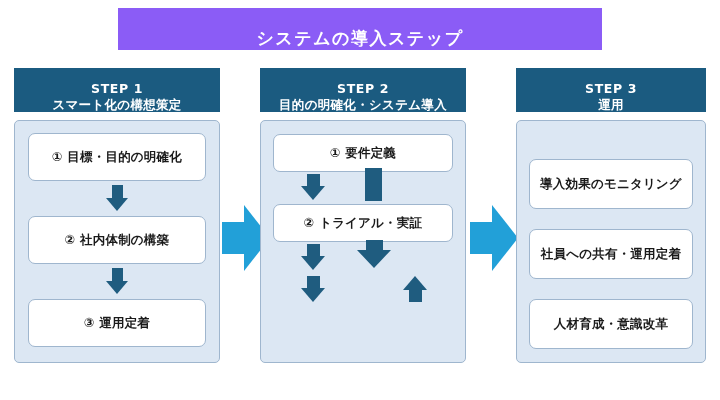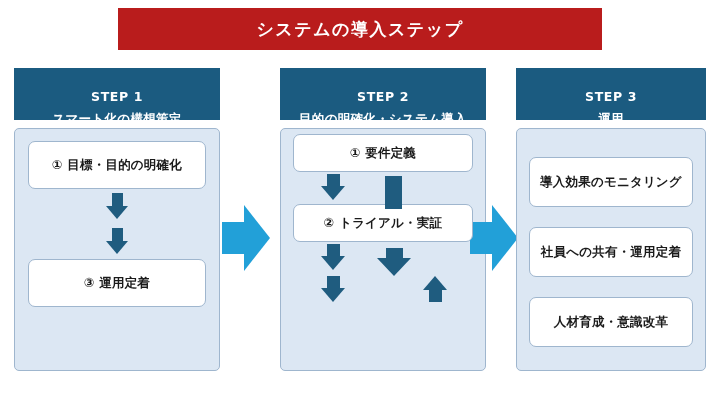--- a/index.html
+++ b/index.html
@@ -15,75 +15,75 @@
     position: relative;
   }
 
   
   .title-banner {
     position: absolute;
     left: 118px;
     top: 8px;
     width: 484px;
     height: 42px;
-    background: #b91c1c;
+    background: #8b5cf6;
     display: flex;
-    align-items: center;
+    align-items: flex-end;
     justify-content: center;
   }
   .title-banner .title-text {
     color: #ffffff;
     font-size: 17px;
     font-weight: bold;
     letter-spacing: 1.5px;
   }
 
   
   .column {
     position: absolute;
     top: 68px;
     width: 206px;
   }
   .col-1 { left: 14px; }
-  .col-2 { left: 280px; }
+  .col-2 { left: 260px; }
   .col-3 { left: 516px; width: 190px; }
 
   .step-header {
     background: #1B5B80;
     color: #ffffff;
     text-align: center;
-    padding: 21px 4px 10px 4px;
+    padding: 13px 4px 10px 4px;
     box-sizing: border-box;
-    height: 52px;
+    height: 44px;
   }
   .step-header .step-no {
     font-size: 12.5px;
     font-weight: bold;
     letter-spacing: 0.6px;
     line-height: 15px;
   }
   .step-header .step-name {
     font-size: 12.5px;
     font-weight: bold;
     letter-spacing: 0.3px;
     line-height: 16px;
-    margin-top: 7px;
+    margin-top: 1px;
   }
 
   .step-panel {
     margin-top: 8px;
     background: #DCE7F3;
     border: 1px solid #9FB6CE;
     border-radius: 5px;
     box-sizing: border-box;
     position: relative;
   }
   .panel-1 { height: 243px; padding: 12px 13px; }
-  .panel-2 { height: 243px; padding: 5px 12px; }
-  .panel-3 { height: 243px; padding: 28px 12px; font-family: Liberation Serif, serif; }
+  .panel-2 { height: 243px; padding: 13px 12px; }
+  .panel-3 { height: 243px; padding: 38px 12px; font-family: Liberation Serif, serif; }
 
   .item-box {
     background: #ffffff;
     border: 1px solid #9FB6CE;
     border-radius: 7px;
     box-sizing: border-box;
     display: flex;
     align-items: center;
     justify-content: center;
     color: #1A1A1A;
@@ -238,20 +238,21 @@
     <div class="step-name">スマート化の構想策定</div>
   </div>
   <div class="step-panel panel-1">
     <div class="item-box">① 目標・目的の明確化</div>
     <div class="gap-1">
       <div class="arrow-down">
         <div class="stem"></div>
         <div class="head"></div>
       </div>
     </div>
+    <div class="item-box">② 社内体制の構築</div>
     <div class="gap-1">
       <div class="arrow-down">
         <div class="stem"></div>
         <div class="head"></div>
       </div>
     </div>
     <div class="item-box">③ 運用定着</div>
   </div>
 </div>
 

